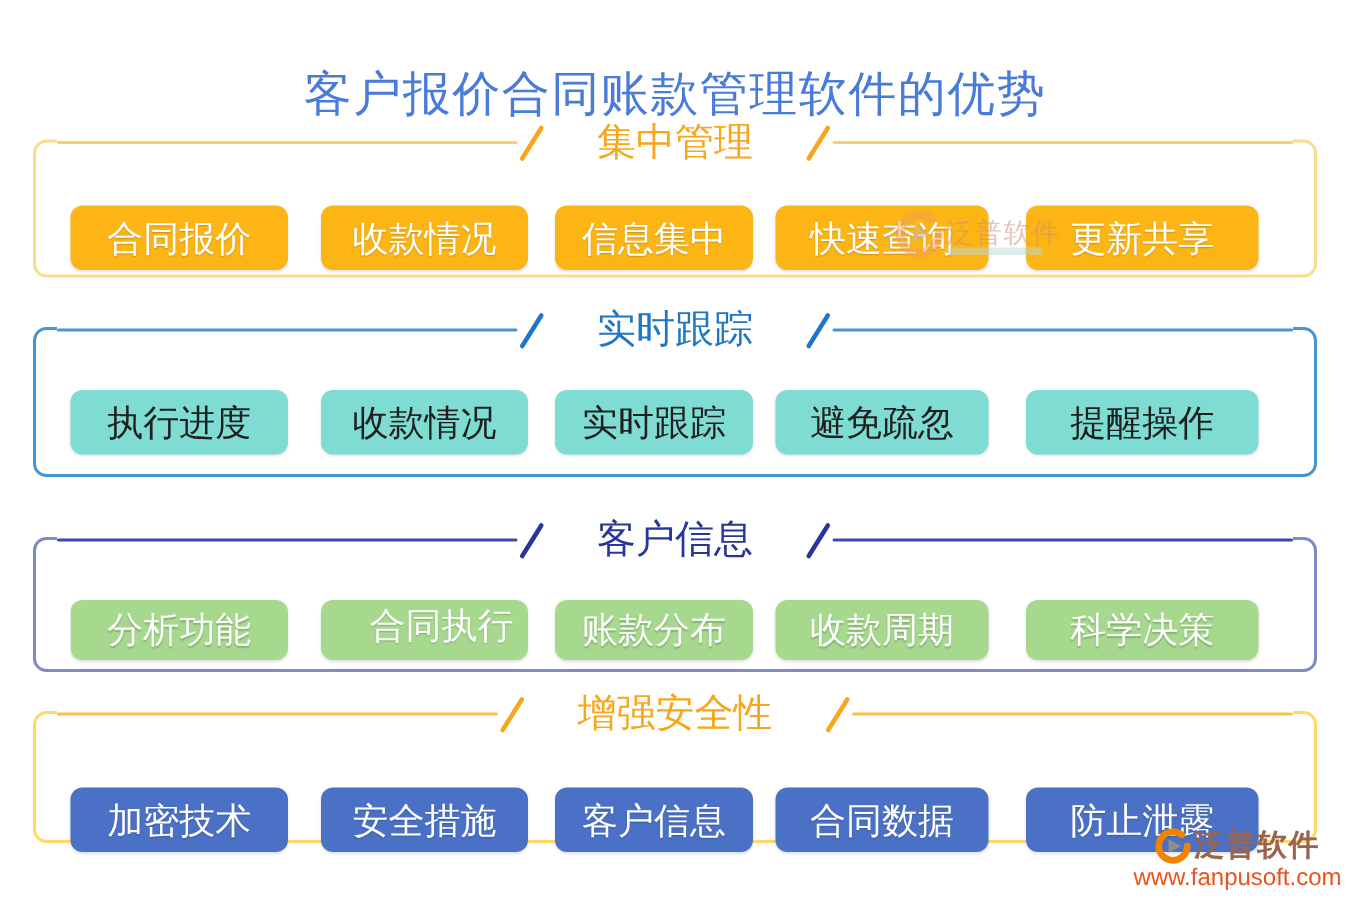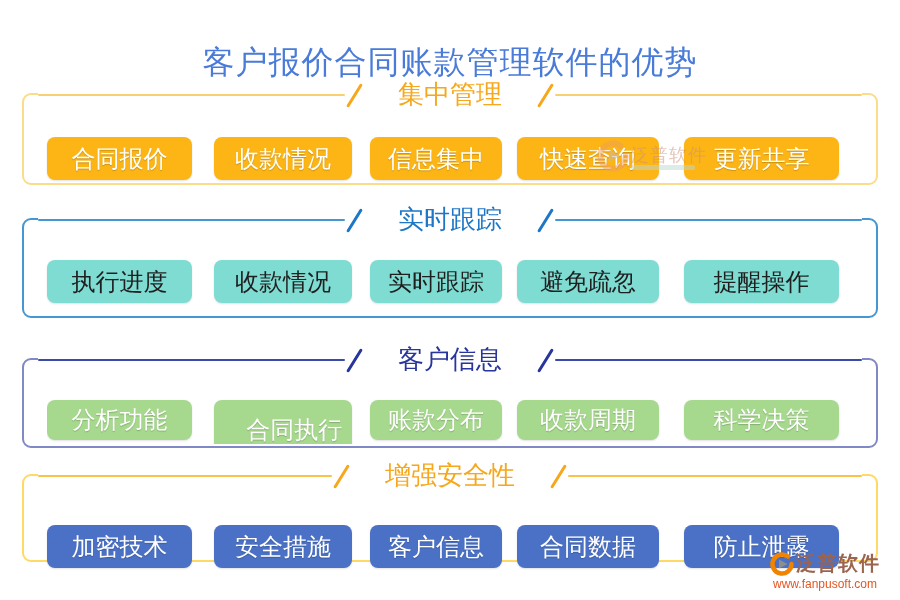--- a/index.html
+++ b/index.html
@@ -39,33 +39,33 @@
     box-shadow:0 1px 2px rgba(0,0,0,0.12);
   }
   .s2 .btn{height:40px;}
   .s0 .btn,.s2 .btn,.s3 .btn{text-shadow:0 1px 1px rgba(0,0,0,0.20);margin-top:15px;}
   .btn:nth-child(1){left:0;width:145px;}
   .btn:nth-child(2){left:167px;width:138px;}
   .btn:nth-child(3){left:323px;width:132px;}
   .btn:nth-child(4){left:470px;width:142px;}
   .btn:nth-child(5){left:637px;width:155px;}
   
-  .btn.two-line{display:block;padding-top:12px;text-align:center;overflow:visible;}
+  .btn.two-line{display:block;padding-top:0;text-align:center;overflow:visible;}
   .btn.two-line .narrow{display:block;width:3.06em;margin:0 auto;line-height:36px;}
   
   .wm-center{position:absolute;left:597px;top:140px;opacity:0.5;display:flex;align-items:flex-start;}
   .wm-center svg{width:32px;height:32px;}
   .wm-center .wm-txt{font-size:18px;color:#c98f78;margin:3px 0 0 2px;letter-spacing:1px;}
   .wm-center .wm-blur{position:absolute;left:34px;top:25px;width:64px;height:5px;background:#bcd8d4;border-radius:2px;}
   
   .wm-corner{position:absolute;left:750px;top:550px;width:150px;text-align:center;}
   .wm-corner .brand-row{display:flex;align-items:center;justify-content:center;}
   .wm-corner svg{width:24px;height:24px;margin-right:2px;}
   .wm-corner .brand{font-size:20px;font-weight:bold;color:#9a6450;letter-spacing:1px;}
-  .wm-corner .url{font-size:12px;color:#e8541e;margin-top:0px;font-family:"Liberation Sans",sans-serif;}
+  .wm-corner .url{font-size:16px;color:#e8541e;margin-top:0px;font-family:"Liberation Sans",sans-serif;}
 </style>
 </head>
 <body>
 
 <h1 class="page-title" style="color: rgb(74, 123, 217);">客户报价合同账款管理软件的优势</h1>
 
 <section class="box s0" style="--border: #fbdc8a; --hdr: #f6a71b; --line: #f8d071; --slash: #f6a71b; --btn: #fcb515; --btntext: #ffffff;">
   <div class="hdr">
     <span class="line"></span>
     <span class="slash"></span>

